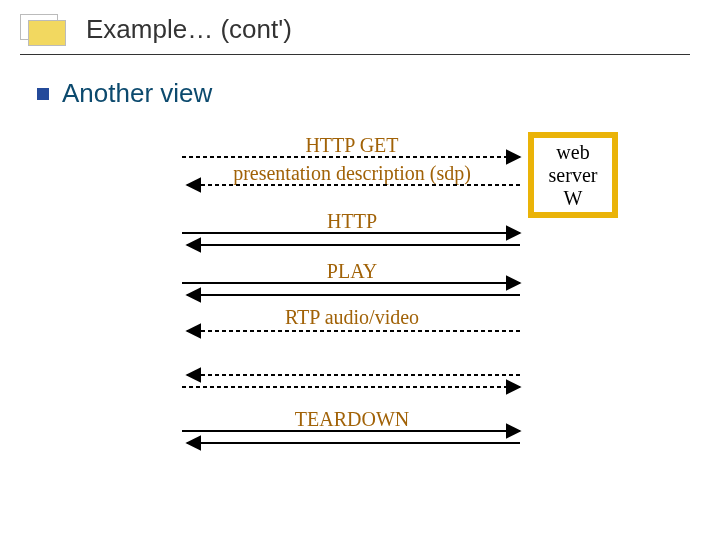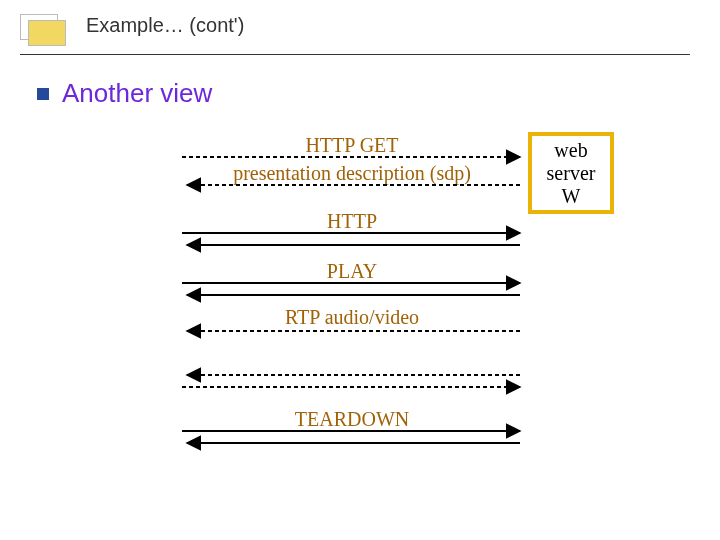--- a/index.html
+++ b/index.html
@@ -9,37 +9,37 @@
     font-family:Verdana,Geneva,sans-serif;
     position:relative;
   }
   .title-block{
     position:absolute;left:20px;top:14px;width:56px;height:28px;
   }
   .title-white{position:absolute;left:0;top:0;width:36px;height:24px;background:#fff;border:1px solid #bbb}
   .title-yellow{position:absolute;left:8px;top:6px;width:36px;height:24px;background:#f2d860;border:1px solid #bbb}
   .title{
     position:absolute;left:86px;top:14px;
-    font-size:20px;color:#333;
+    font-size:26px;color:#333;
   }
   .hr{
     position:absolute;left:20px;top:54px;width:670px;height:0;
     border-top:1px solid #333;
   }
   .bullet{
     position:absolute;left:37px;top:88px;width:12px;height:12px;background:#244a9a;
   }
   .h2{
-    position:absolute;left:62px;top:78px;font-size:26px;color:#6d28d9;
+    position:absolute;left:62px;top:78px;font-size:26px;color:#0c4a6e;
   }
 
   .stage{position:absolute;left:0;top:120px;width:720px;height:400px}
 
   .box{
-    position:absolute;border:4px solid #eab308;background:#fff;
+    position:absolute;border:6px solid #eab308;background:#fff;
     font-family:"Times New Roman",Times,serif;font-size:20px;color:#000;
     display:flex;align-items:center;justify-content:center;text-align:center;
     white-space:pre-line;
   }
   .box-client{left:105px;top:12px;width:72px;height:260px}
   .box-web{left:528px;top:12px;width:78px;height:74px}
   .box-media{left:528px;top:118px;width:80px;height:78px}
 
   .lbl{
     position:absolute;width:272px;text-align:center;

